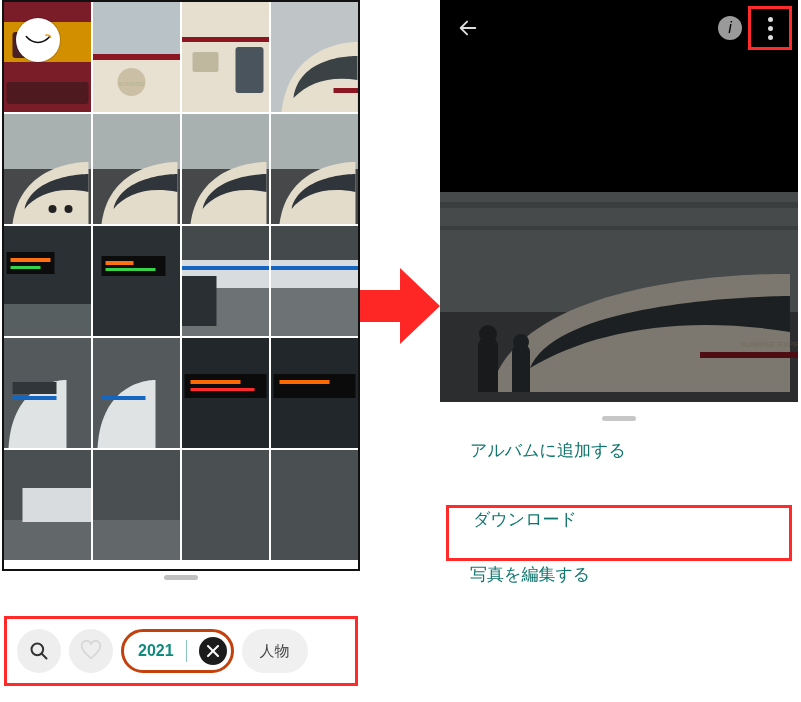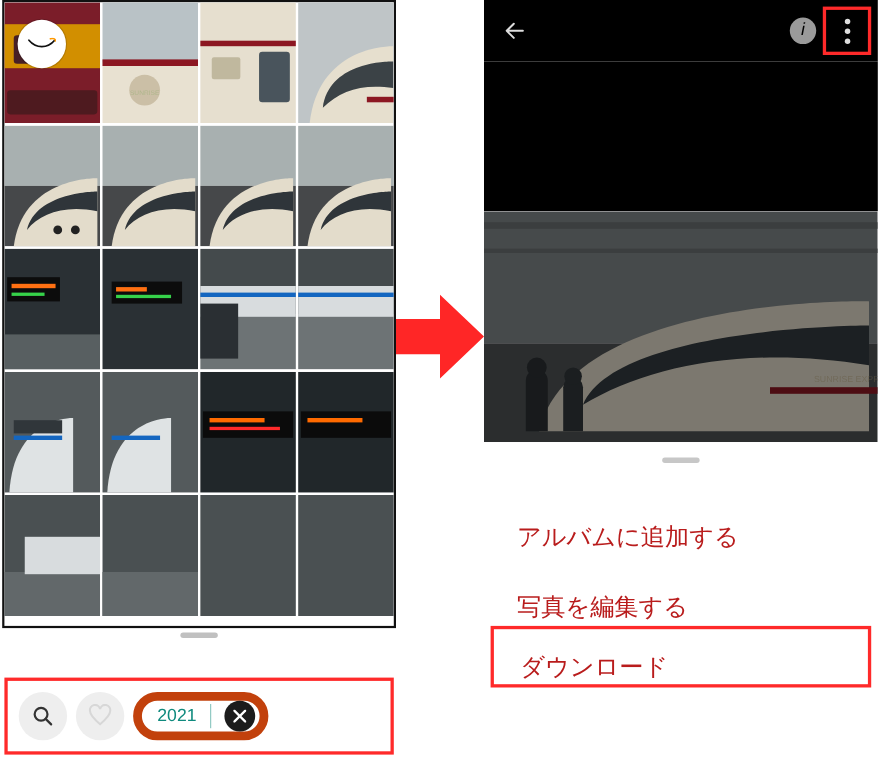--- a/index.html
+++ b/index.html
@@ -14,42 +14,42 @@
   .avatar{position:absolute;left:14px;top:18px;width:44px;height:44px;border-radius:50%;background:#fff;display:flex;align-items:center;justify-content:center;box-shadow:0 0 0 1px rgba(0,0,0,.15)}
   .avatar svg{width:26px}
   .dateBand{position:absolute;left:8px;bottom:32px}
   .dateBand span{color:#fff;font-size:22px;font-weight:500;text-shadow:0 0 6px rgba(0,0,0,.7)}
   .moreBtn{position:absolute;right:14px;bottom:30px;width:40px;height:40px;border-radius:50%;background:#fafafa;display:flex;align-items:center;justify-content:center;box-shadow:0 1px 3px rgba(0,0,0,.35)}
   .moreBtn span{width:5px;height:5px;background:#222;border-radius:50%;margin:0 2.5px}
   .handleL{position:absolute;left:50%;transform:translateX(-50%);top:575px;width:34px;height:5px;border-radius:3px;background:#c0c0c0}
   .filterBar{position:absolute;left:2px;bottom:14px;width:354px;height:70px;background:#fff;border:3px solid #ff2a2a;display:flex;align-items:center;padding:0 10px;gap:8px}
   .filterBar .circ{width:44px;height:44px;border-radius:50%;background:#eee;display:flex;align-items:center;justify-content:center;color:#555}
   .filterBar .heart{color:#ccc}
-  .chip{height:44px;border:8px solid #c2410c;border-radius:22px;display:flex;align-items:center;padding:0 4px 0 14px;gap:12px;color:#0f8a7e;font-weight:400}
+  .chip{height:44px;border:3px solid #c2410c;border-radius:22px;display:flex;align-items:center;padding:0 4px 0 14px;gap:12px;color:#0f8a7e;font-weight:700}
   .chip .sep{width:1px;height:22px;background:#0f8a7e;opacity:.5}
   .chip .x{width:28px;height:28px;border-radius:50%;background:#1c1c1c;color:#fff;display:flex;align-items:center;justify-content:center;font-size:14px}
   .pill{height:44px;border-radius:22px;background:#f0f0f0;display:flex;align-items:center;padding:0 18px;color:#444;font-size:15px}
 
   
   .arrow{position:absolute;left:360px;top:262px;width:80px;height:88px;}
   .arrow svg{width:100%;height:100%}
 
   
   .phoneR{position:absolute;left:440px;top:0;width:358px;height:700px;background:#fff}
   .topbar{position:relative;height:56px;background:#000}
   .back{position:absolute;left:10px;top:10px;width:36px;height:36px;display:flex;align-items:center;justify-content:center;color:#ddd}
   .info{position:absolute;right:56px;top:16px;width:24px;height:24px;border-radius:50%;background:#9a9a9a;color:#000;font-size:16px;font-family:Georgia,serif;font-style:italic;display:flex;align-items:center;justify-content:center}
   .kebab{position:absolute;right:6px;top:6px;width:44px;height:44px;border:3px solid #ff2a2a;display:flex;flex-direction:column;align-items:center;justify-content:center;gap:4px}
   .kebab span{width:5px;height:5px;border-radius:50%;background:#ddd}
   .blackArea{height:136px;background:#000}
   .bigPhoto{position:relative;height:210px;overflow:hidden;filter:brightness(.55)}
   .bigPhoto svg{width:100%;height:100%;display:block}
   .handleR{width:34px;height:5px;border-radius:3px;background:#c7c7c7;margin:14px auto 8px}
   .menu{padding:10px 0}
-  .menu .item{height:64px;display:flex;align-items:flex-end;padding:0 30px;font-size:22px;color:#b91c1c}
+  .menu .item{height:64px;display:flex;align-items:flex-start;padding:0 30px;font-size:17px;color:#0f766e}
   .menu .item.hl{border:3px solid #ff2a2a;margin:2px 6px;padding:0 24px;height:56px}
 </style>
 </head>
 <body>
 
 <div class="stage">
 
   <div class="phoneL">
 
     <div class="grid">
@@ -248,20 +248,23 @@
       <div class="chip">
         <span>2021</span>
         <span class="sep"></span>
         <span class="x">
           <svg width="12" height="12" viewBox="0 0 12 12">
               <line x1="1" y1="1" x2="11" y2="11" stroke="#fff" stroke-width="2" stroke-linecap="round"></line>
               <line x1="11" y1="1" x2="1" y2="11" stroke="#fff" stroke-width="2" stroke-linecap="round"></line>
             </svg>
         </span>
       </div>
+      <div class="pill">
+        <span>人物</span>
+      </div>
     </div>
   </div>
 
   <div class="arrow">
     <svg viewBox="0 0 80 88">
         <path d="M0 28 H40 V6 L80 44 L40 82 V60 H0 Z" fill="#ff2626"></path>
       </svg>
   </div>
 
   <div class="phoneR">
@@ -301,22 +304,22 @@
         <text x="300" y="155" font-size="8" fill="#b9a77e" opacity=".5">SUNRISE EXPRESS</text>
       </svg>
     </div>
 
     <div class="handleR"></div>
 
     <div class="menu">
       <div class="item">
         <span>アルバムに追加する</span>
       </div>
+      <div class="item hl">
+        <span>ダウンロード</span>
+      </div>
       <div class="item">
         <span>写真を編集する</span>
       </div>
-      <div class="item hl">
-        <span>ダウンロード</span>
-      </div>
     </div>
   </div>
 
 </div>
 
 </body></html>

